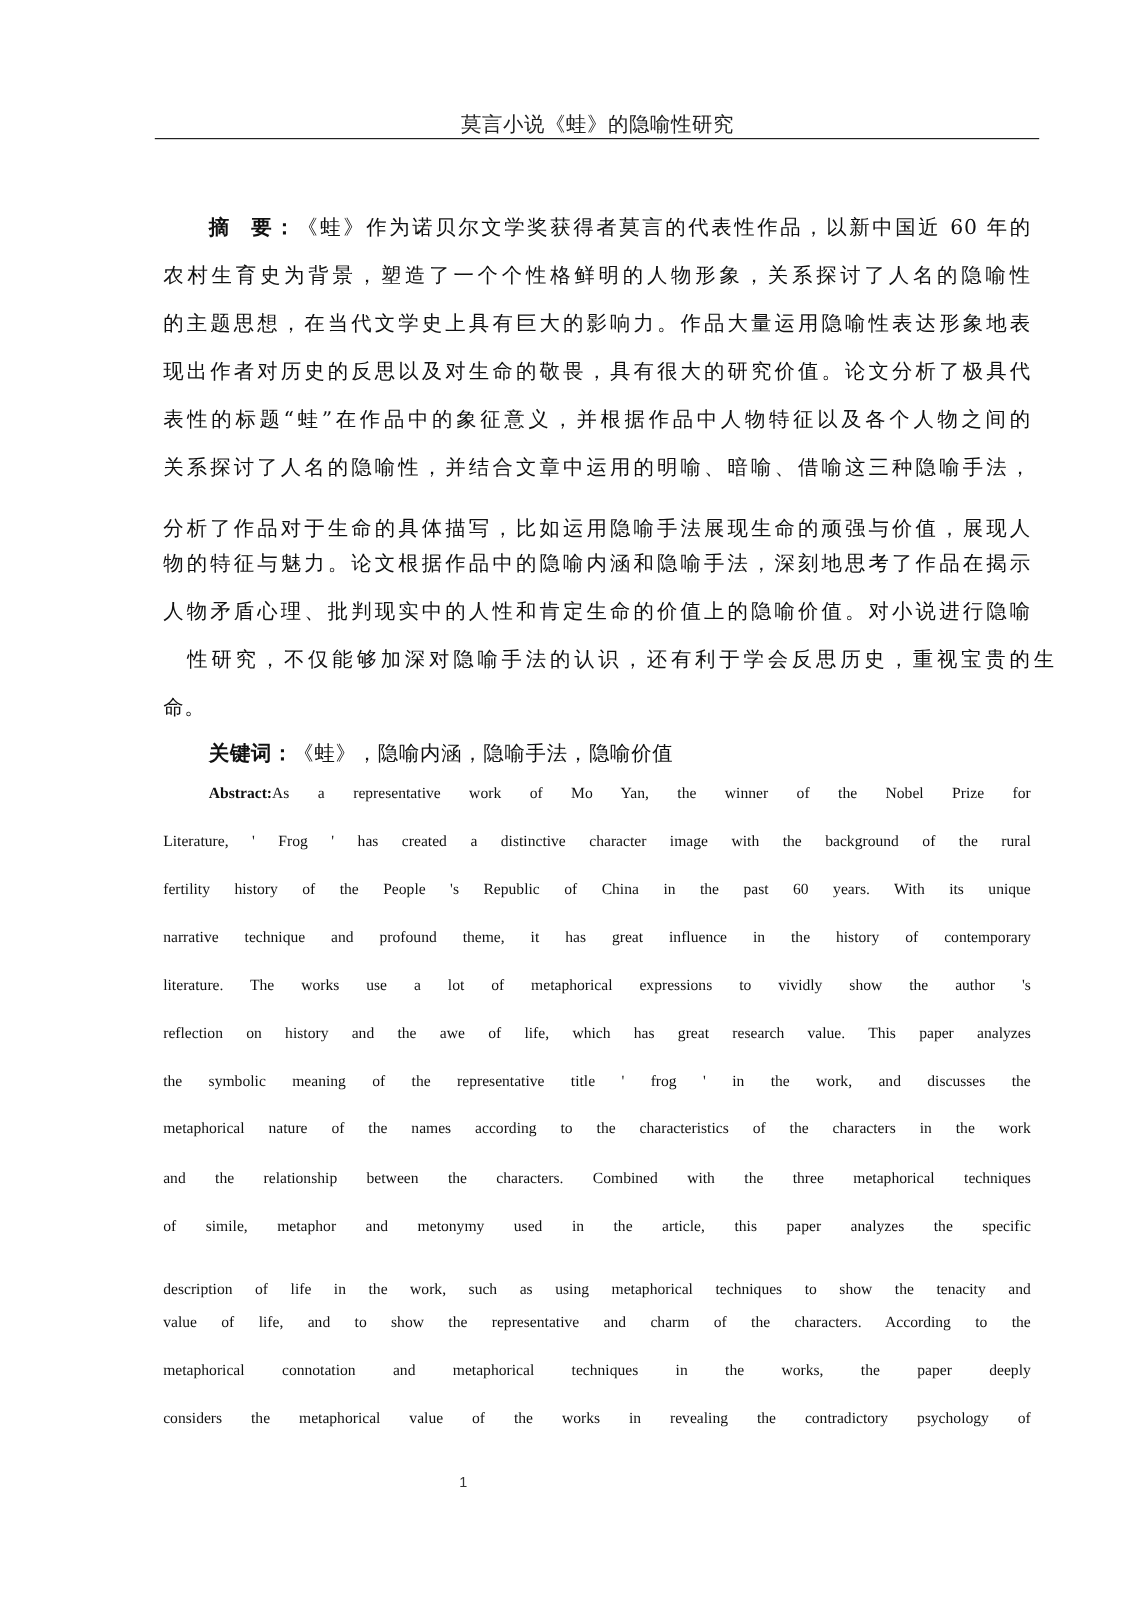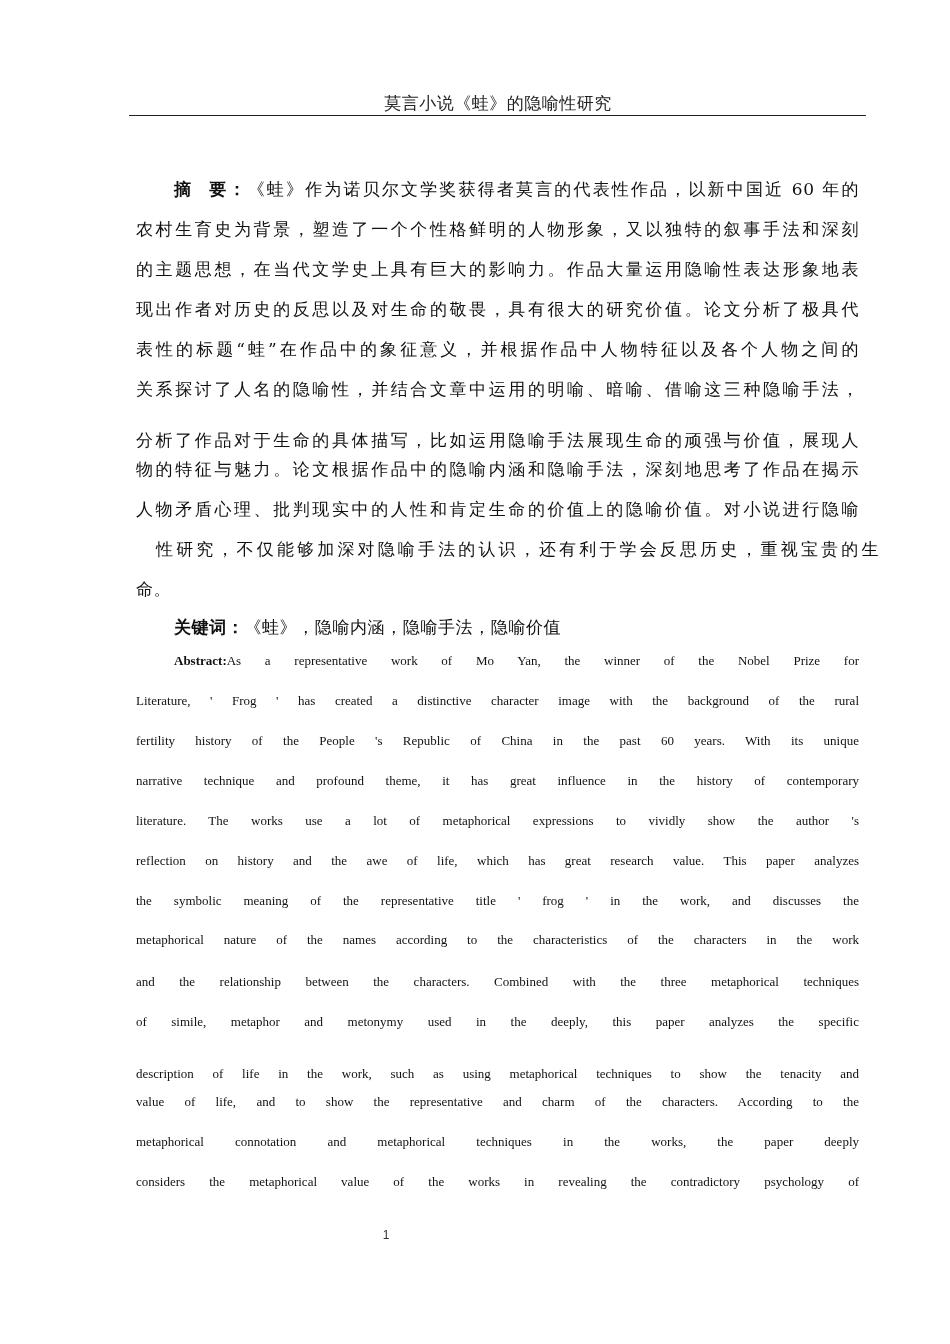--- a/index.html
+++ b/index.html
@@ -29,21 +29,21 @@
 </head>
 <body>
 
 <div>
   <div class="header-title">莫言小说《蛙》的隐喻性研究</div>
   <div class="header-rule"></div>
 </div>
 
 <div>
   <div class="line zh indent" style="top:178px;"><span class="label-bold" style="white-space:pre;">摘  要：</span><span>《蛙》作为诺贝尔文学奖获得者莫言的代表性作品，以新中国近 60 年的</span></div>
-  <div class="line zh" style="top:218px;">农村生育史为背景，塑造了一个个性格鲜明的人物形象，又以独特的叙事手法和深刻</div>
+  <div class="line zh" style="top:218px;">农村生育史为背景，塑造了一个个性格鲜明的人物形象，关系探讨了人名的隐喻性</div>
   <div class="line zh" style="top:258px;">的主题思想，在当代文学史上具有巨大的影响力。作品大量运用隐喻性表达形象地表</div>
   <div class="line zh" style="top:298px;">现出作者对历史的反思以及对生命的敬畏，具有很大的研究价值。论文分析了极具代</div>
   <div class="line zh" style="top:338px;">表性的标题“蛙”在作品中的象征意义，并根据作品中人物特征以及各个人物之间的</div>
   <div class="line zh" style="top:378px;">关系探讨了人名的隐喻性，并结合文章中运用的明喻、暗喻、借喻这三种隐喻手法，</div>
   <div class="line zh" style="top:418px;margin-top:11px;">分析了作品对于生命的具体描写，比如运用隐喻手法展现生命的顽强与价值，展现人</div>
   <div class="line zh" style="top:458px;">物的特征与魅力。论文根据作品中的隐喻内涵和隐喻手法，深刻地思考了作品在揭示</div>
   <div class="line zh" style="top:498px;">人物矛盾心理、批判现实中的人性和肯定生命的价值上的隐喻价值。对小说进行隐喻</div>
   <div class="line zh" style="top:538px;margin-left:20px;">性研究，不仅能够加深对隐喻手法的认识，还有利于学会反思历史，重视宝贵的生</div>
   <div class="line zh last" style="top:578px;">命。</div>
 </div>
@@ -55,20 +55,20 @@
 <div>
   <div class="line en indent" style="top:653px;"><span class="label-bold">Abstract:</span><span>As a representative work of Mo Yan, the winner of the Nobel Prize for</span></div>
   <div class="line en" style="top:693px;">Literature, ' Frog ' has created a distinctive character image with the background of the rural</div>
   <div class="line en" style="top:733px;">fertility history of the People 's Republic of China in the past 60 years. With its unique</div>
   <div class="line en" style="top:773px;">narrative technique and profound theme, it has great influence in the history of contemporary</div>
   <div class="line en" style="top:813px;">literature. The works use a lot of metaphorical expressions to vividly show the author 's</div>
   <div class="line en" style="top:853px;">reflection on history and the awe of life, which has great research value. This paper analyzes</div>
   <div class="line en" style="top:893px;">the symbolic meaning of the representative title ' frog ' in the work, and discusses the</div>
   <div class="line en" style="top:932px;">metaphorical nature of the names according to the characteristics of the characters in the work</div>
   <div class="line en" style="top:974px;">and the relationship between the characters. Combined with the three metaphorical techniques</div>
-  <div class="line en" style="top:1014px;">of simile, metaphor and metonymy used in the deeply, this paper analyzes the specific</div>
+  <div class="line en" style="top:1014px;">of simile, metaphor and metonymy used in the article, this paper analyzes the specific</div>
   <div class="line en" style="top:1054px;margin-top:12px;">description of life in the work, such as using metaphorical techniques to show the tenacity and</div>
   <div class="line en" style="top:1094px;">value of life, and to show the representative and charm of the characters. According to the</div>
   <div class="line en" style="top:1134px;">metaphorical connotation and metaphorical techniques in the works, the paper deeply</div>
   <div class="line en" style="top:1174px;">considers the metaphorical value of the works in revealing the contradictory psychology of</div>
 </div>
 
 <div class="page-number">1</div>
 
 </body></html>

